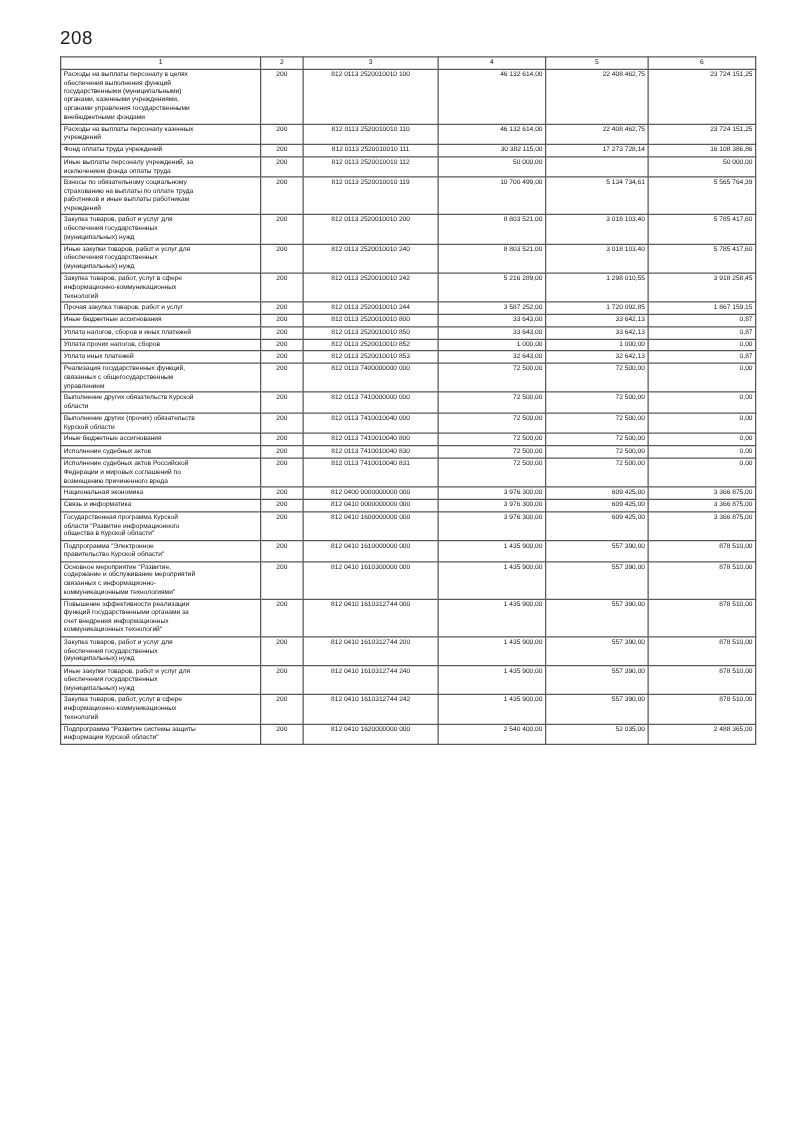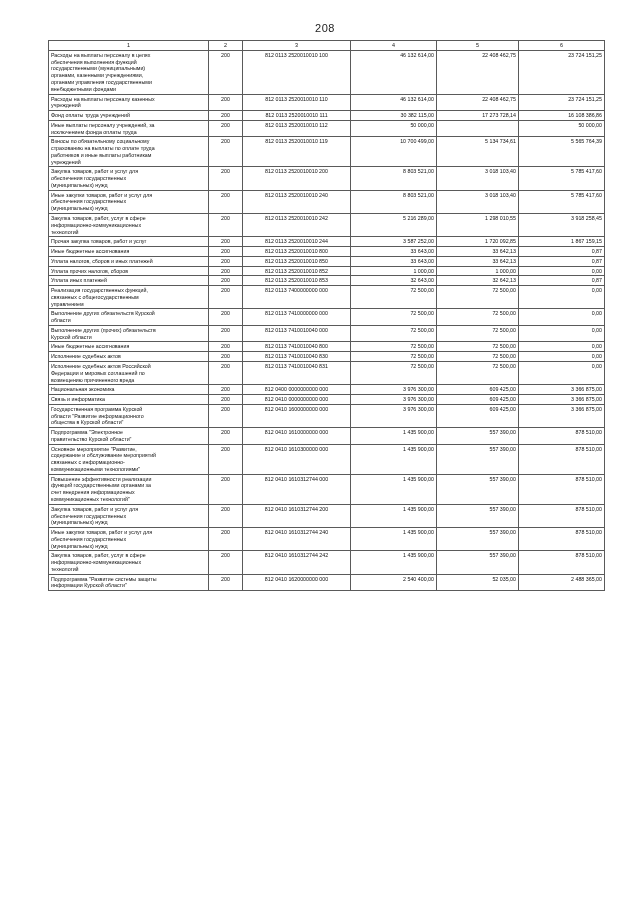--- a/index.html
+++ b/index.html
@@ -16,22 +16,21 @@
     overflow: hidden;
   }
   .page {
     width: 640px;
     height: 905px;
     box-sizing: border-box;
     padding: 22px 38px 10px 48px;
     position: relative;
   }
   .page-number {
-    text-align: center;
-    font-size: 11px;
+    font-size: 15px;
     margin: 0 0 6px 0;
     letter-spacing: 0.5px;
     color: #222;
   }
   table.budget {
     border-collapse: collapse;
     width: 556px;
     table-layout: fixed;
     font-size: 5.3px;
     line-height: 1.28;

